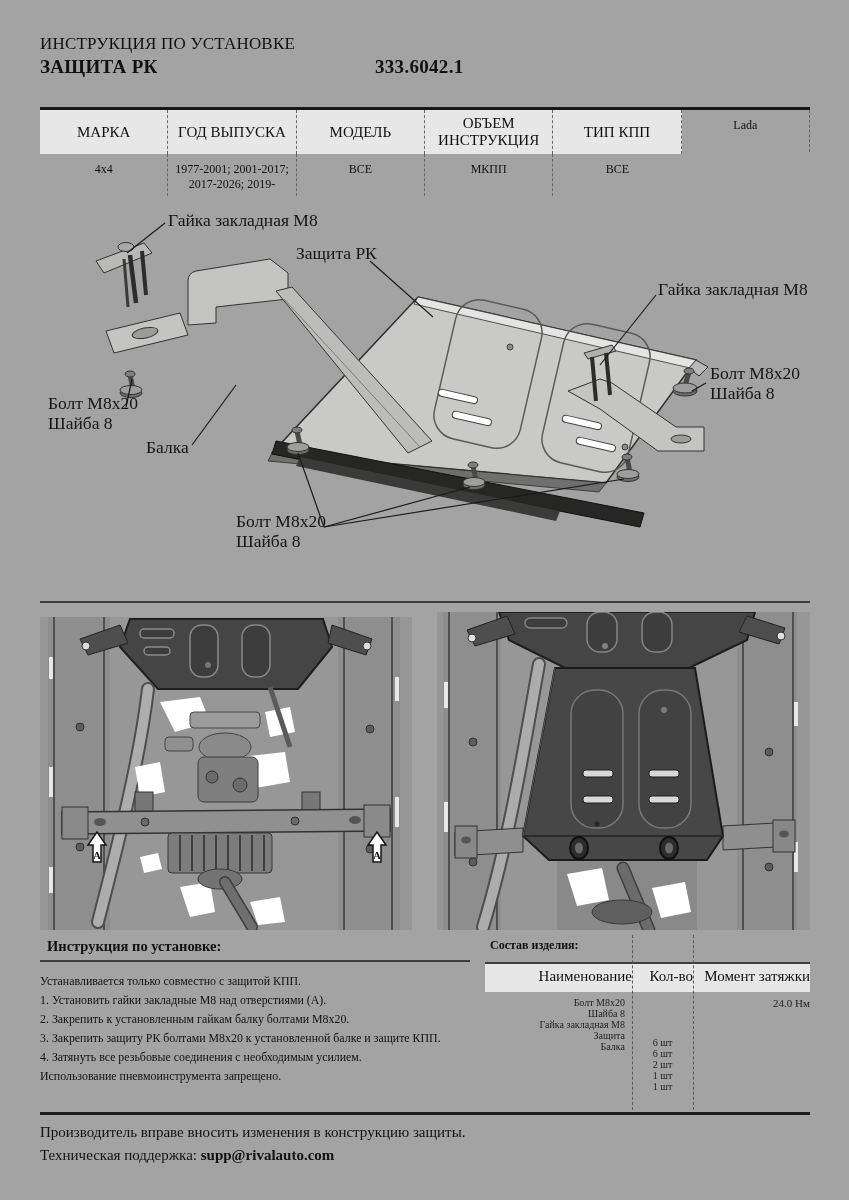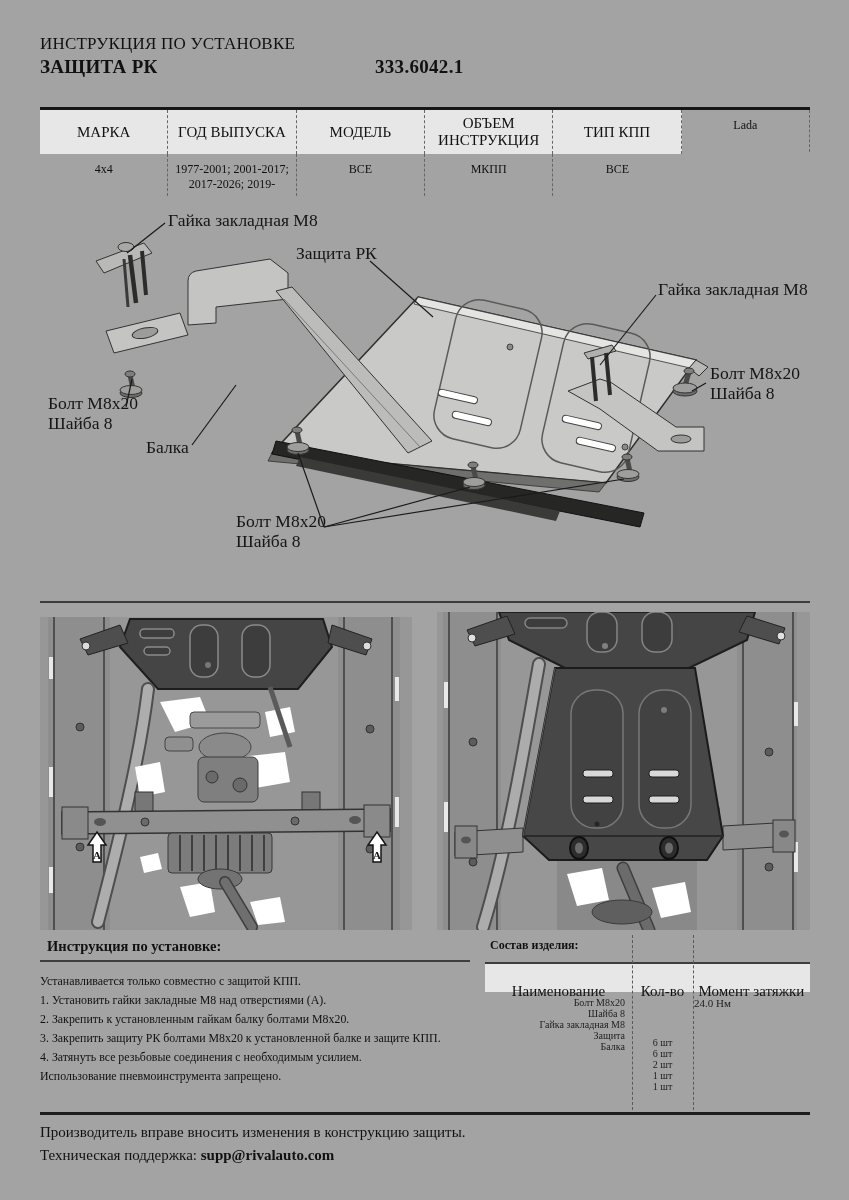--- a/index.html
+++ b/index.html
@@ -32,25 +32,25 @@
   
   .instr-head{left:40px;top:938px;font-size:14.5px;font-weight:bold;margin-left:7px;}
   .instr-rule{left:40px;top:960px;width:430px;height:2px;background:#3e3e3e;}
   .instr-lines{left:40px;top:971px;width:540px;font-size:13.5px;line-height:19px;white-space:nowrap;
                transform:scaleX(.88);transform-origin:0 0;}
 
   .parts{left:485px;top:935px;width:325px;height:176px;}
   .parts .heading{position:absolute;left:5px;top:3px;font-size:12px;font-weight:bold;}
   .parts .rule{position:absolute;left:0;top:27px;width:325px;height:2px;background:#3e3e3e;}
   .parts .hband{position:absolute;left:0;top:29px;width:325px;height:28px;background:#e7e7e7;}
-  .parts .hcol{position:absolute;top:48px;font-size:15px;text-align:center;}
+  .parts .hcol{position:absolute;top:33px;font-size:15px;text-align:right;}
   .parts .dashline{position:absolute;top:0;height:175px;border-left:1px dashed #5a5a5a;width:0;}
   .parts .pname{position:absolute;left:0;width:140px;text-align:right;font-size:10px;line-height:11px;color:#222;}
   .parts .pqty{position:absolute;left:148px;width:59px;text-align:center;font-size:10px;line-height:11px;color:#222;margin-top:40px;}
-  .parts .ptorque{position:absolute;left:209px;width:116px;text-align:left;font-size:11px;color:#222;}
+  .parts .ptorque{position:absolute;left:209px;width:116px;text-align:right;font-size:11px;color:#222;}
 
   
   .footer-rule{left:40px;top:1112px;width:770px;height:3px;background:#1d1d1d;}
   .footer-1{left:40px;top:1124px;font-size:15px;}
   .footer-2{left:40px;top:1147px;font-size:15px;}
   .footer-2 b{font-weight:bold;}
 </style>
 </head>
 <body>
 

